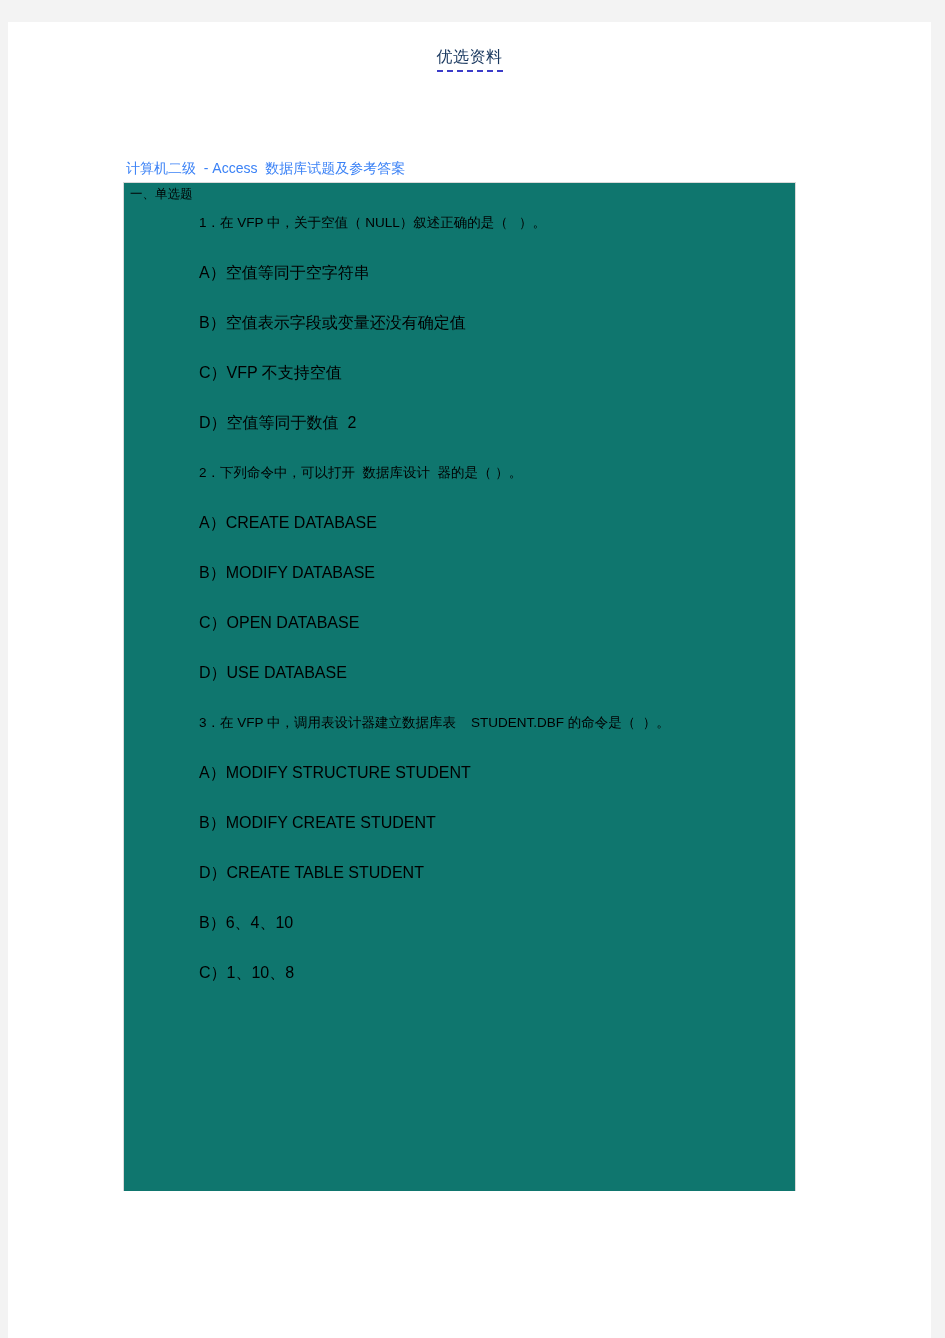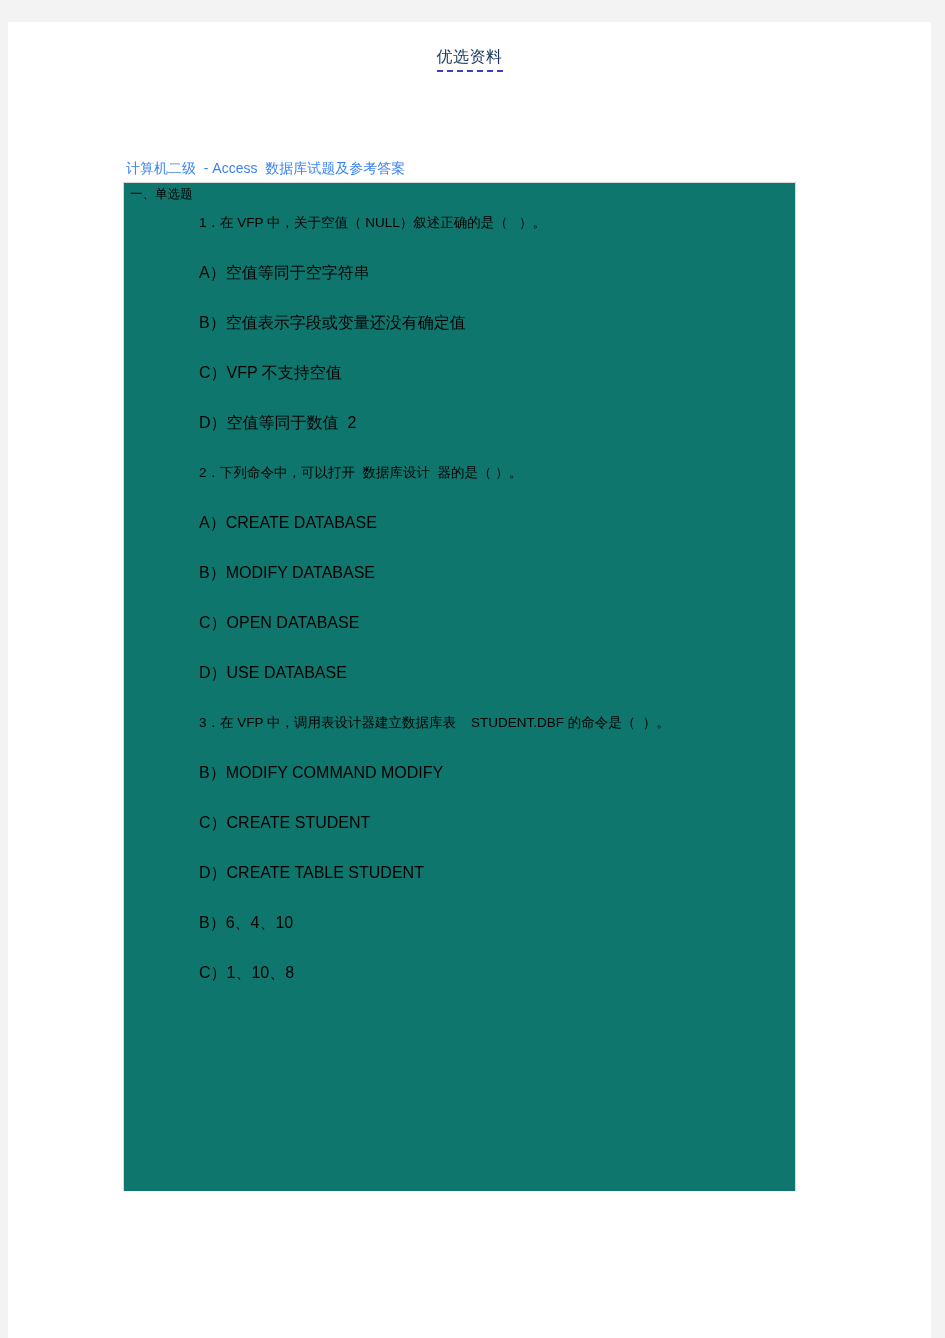--- a/index.html
+++ b/index.html
@@ -133,22 +133,22 @@
       <div class="q-block">
         <div class="q-stem">2．下列命令中，可以打开  数据库设计  器的是（ ）。</div>
         <div class="q-option">A）CREATE DATABASE</div>
         <div class="q-option">B）MODIFY DATABASE</div>
         <div class="q-option">C）OPEN DATABASE</div>
         <div class="q-option last">D）USE DATABASE</div>
       </div>
 
       <div class="q-block">
         <div class="q-stem">3．在 VFP 中，调用表设计器建立数据库表    STUDENT.DBF 的命令是（  ）。</div>
-        <div class="q-option">B）MODIFY COMMAND MODIFY</div>
-        <div class="q-option">C）CREATE STUDENT</div>
+        <div class="q-option">A）MODIFY STRUCTURE STUDENT</div>
+        <div class="q-option">B）MODIFY CREATE STUDENT</div>
         <div class="q-option last">D）CREATE TABLE STUDENT</div>
       </div>
 
       <div class="q-block">
         <div class="q-option">B）6、4、10</div>
         <div class="q-option">C）1、10、8</div>
       </div>
 
     </div>
   </div>

